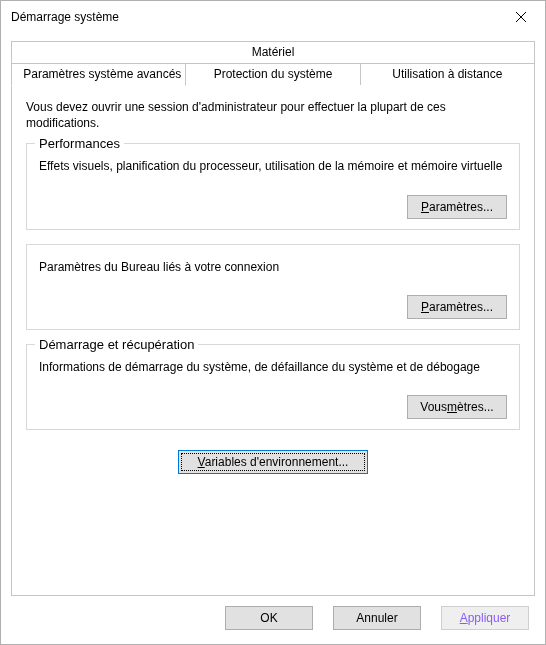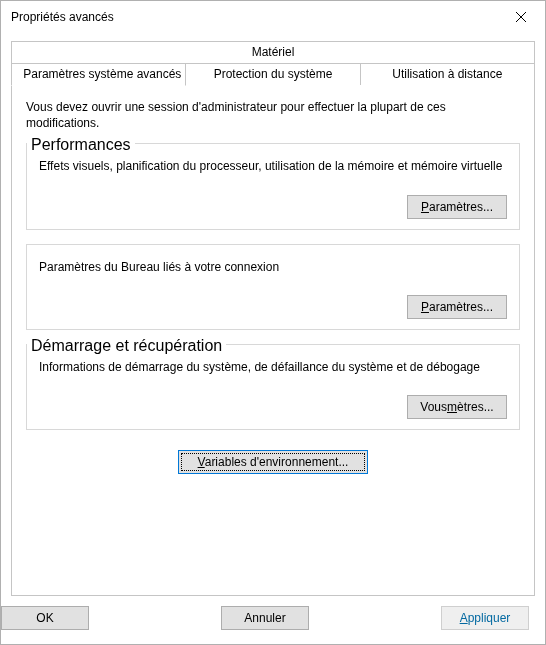--- a/index.html
+++ b/index.html
@@ -90,24 +90,24 @@
   }
   .groupbox {
     border: 1px solid #d8d8d8;
     padding: 14px 12px 10px 12px;
     margin-bottom: 14px;
     position: relative;
   }
   .groupbox .legend {
     position: absolute;
     top: -8px;
-    left: 0;
+    left: 8px;
     background: #fff;
     padding: 0 4px;
-    font-size: 16px;
+    font-size: 13px;
   }
   .group-desc {
     font-size: 12px;
     line-height: 1.35;
     margin-bottom: 20px;
   }
   .btn-row {
     display: flex;
     justify-content: flex-end;
     align-items: flex-end;
@@ -116,53 +116,53 @@
     font-family: inherit;
     font-size: 12px;
     padding: 3px 12px;
     min-width: 100px;
     height: 24px;
     background: #e1e1e1;
     border: 1px solid #adadad;
     cursor: default;
   }
   button.win:disabled {
-    color: #0369a1;
+    color: #8b5cf6;
     border-color: #cfcfcf;
     background: #efefef;
   }
   button.win.highlight {
     border: 1px solid #0078d7;
     outline: 1px dotted #000;
     outline-offset: -4px;
   }
   .u { text-decoration: underline; }
   .spacer { flex: 1; }
   .footer {
     padding: 10px 16px 14px 0;
     display: flex;
-    justify-content: space-between;
+    justify-content: flex-end;
     gap: 20px;
     border-top: none;
   }
   .footer button.win { min-width: 88px; }
   .env-row {
     display: flex;
     justify-content: center;
     margin-top: 6px;
   }
   .env-row button.win { min-width: 190px; }
 </style>
 </head>
 <body>
 
 <div class="window">
 
   <div class="titlebar">
-    <div class="title">Propriétés avancés</div>
+    <div class="title">Démarrage système</div>
     <div class="close-btn">
       <svg viewBox="0 0 10 10">
         <line x1="0" y1="0" x2="10" y2="10" stroke="#000" stroke-width="1"></line>
         <line x1="10" y1="0" x2="0" y2="10" stroke="#000" stroke-width="1"></line>
       </svg>
     </div>
   </div>
 
   <div class="tabs-area">
 

